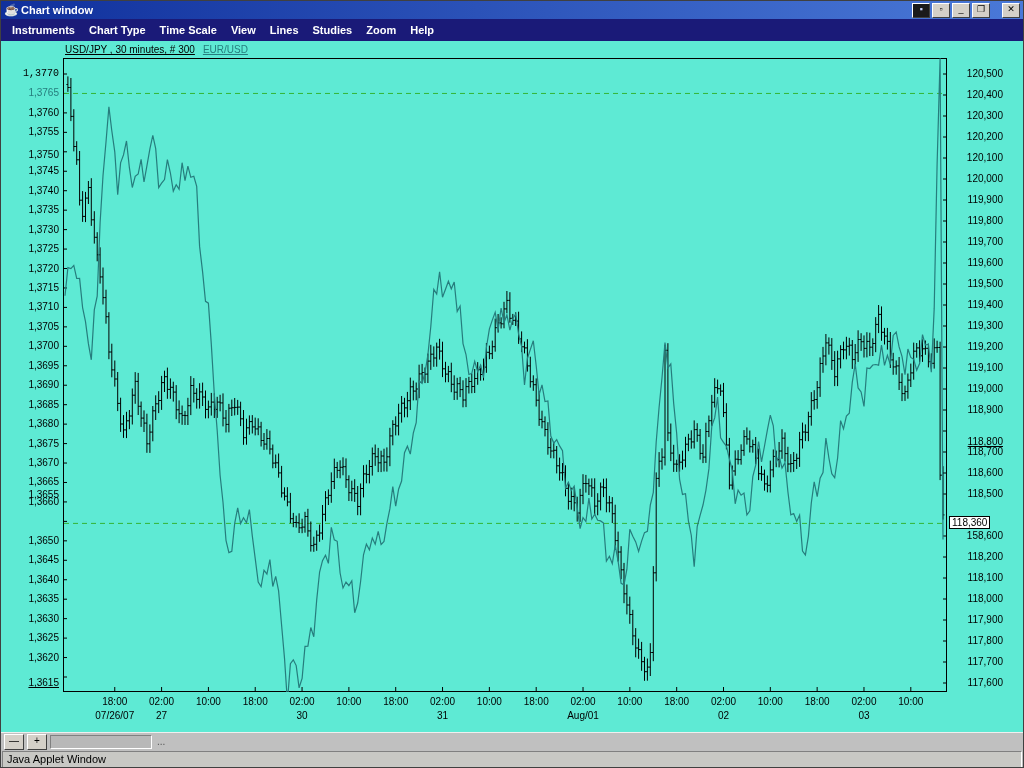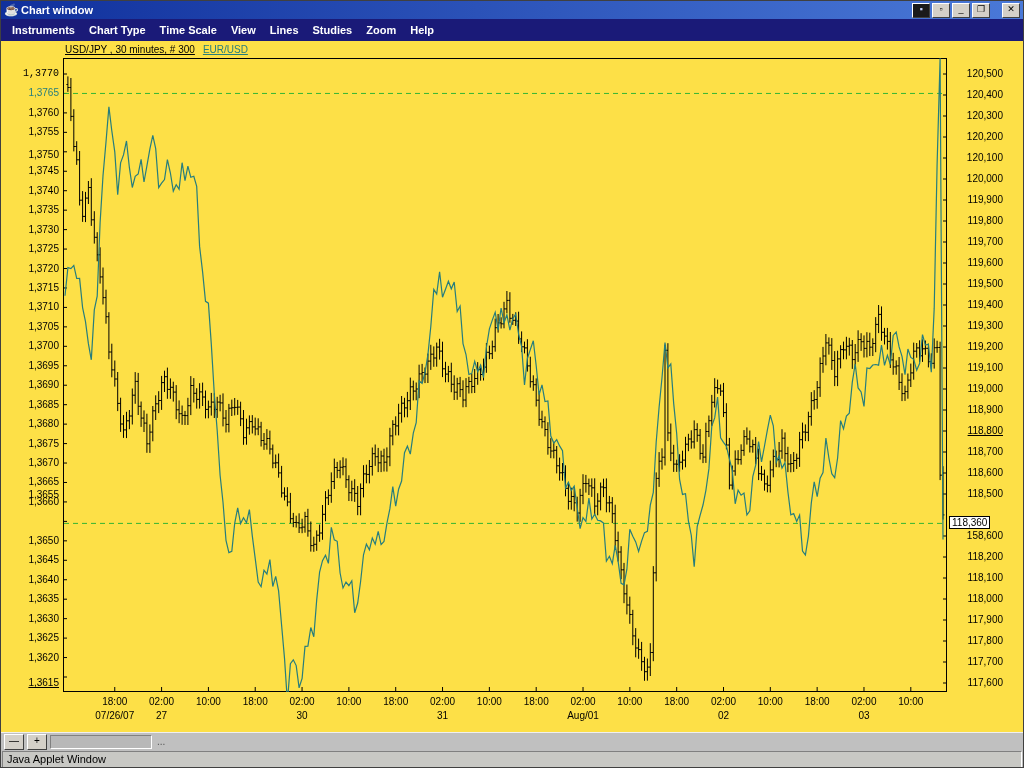--- a/index.html
+++ b/index.html
@@ -6,21 +6,21 @@
   .window{position:relative;width:1024px;height:768px;background:#c0c0c0;overflow:hidden;border:1px solid #404040;box-sizing:border-box;}
   .titlebar{position:absolute;left:0;top:0;width:100%;height:18px;background:linear-gradient(90deg,#10309c,#4a79d8);display:flex;align-items:center;padding-left:3px;box-sizing:border-box;}
   .java-icon{font-size:12px;line-height:14px;color:#fff;width:14px;text-align:center;}
   .title{color:#fff;font-size:11px;font-weight:bold;margin-left:3px;white-space:nowrap;}
   .winbtns{position:absolute;right:3px;top:2px;display:flex;gap:2px;}
   .winbtn{width:16px;height:13px;background:#d4d0c8;border:1px solid;border-color:#fff #404040 #404040 #fff;font-size:9px;line-height:11px;text-align:center;color:#000;cursor:default;}
   .winbtn.dark{background:#1a1a1a;color:#c8d4ff;}
   .winbtn.gap{margin-left:10px;}
   .menubar{position:absolute;left:0;top:18px;width:100%;height:22px;background:#1a1a78;display:flex;align-items:center;padding-left:4px;box-sizing:border-box;}
   .menu-item{color:#fff;font-size:11px;font-weight:bold;padding:3px 7px;white-space:nowrap;cursor:default;}
-  .chartpanel{position:absolute;left:0;top:40px;width:100%;height:691px;background:#fde047;}
+  .chartpanel{position:absolute;left:0;top:40px;width:100%;height:691px;background:#5eead4;}
   .chart-header{position:absolute;left:64px;top:3px;font-size:10px;white-space:nowrap;}
   .chart-header .main{color:#000;text-decoration:underline;}
   .chart-header .overlay{color:#267d7d;text-decoration:underline;margin-left:8px;}
   #plot{position:absolute;left:62px;top:17px;}
   .ytick{position:absolute;font-size:10px;color:#000;height:12px;line-height:12px;white-space:nowrap;}
   .ytick.left{left:14px;width:44px;text-align:right;}
   .ytick.right{left:950px;width:52px;text-align:right;}
   .ytick.hl{color:#267d7d;}
   .marker{position:absolute;left:948px;font-size:10px;background:#fff;border:1px solid #000;padding:0 2px;line-height:11px;white-space:nowrap;}
   .xtick{position:absolute;font-size:10px;color:#000;width:48px;text-align:center;white-space:nowrap;}
@@ -191,21 +191,21 @@
       <div class="ytick right" style="top: 174px;">119,800</div>
       <div class="ytick right" style="top: 195px;">119,700</div>
       <div class="ytick right" style="top: 216px;">119,600</div>
       <div class="ytick right" style="top: 237px;">119,500</div>
       <div class="ytick right" style="top: 258px;">119,400</div>
       <div class="ytick right" style="top: 279px;">119,300</div>
       <div class="ytick right" style="top: 300px;">119,200</div>
       <div class="ytick right" style="top: 321px;">119,100</div>
       <div class="ytick right" style="top: 342px;">119,000</div>
       <div class="ytick right" style="top: 363px;">118,900</div>
-      <div class="ytick right" style="top: 384px; text-decoration: underline;">118,800</div>
+      <div class="ytick right" style="top: 395px; text-decoration: underline;">118,800</div>
       <div class="ytick right" style="top: 405px;">118,700</div>
       <div class="ytick right" style="top: 426px;">118,600</div>
       <div class="ytick right" style="top: 447px;">118,500</div>
       <div class="ytick right" style="top: 489px;">158,600</div>
       <div class="ytick right" style="top: 510px;">118,200</div>
       <div class="ytick right" style="top: 531px;">118,100</div>
       <div class="ytick right" style="top: 552px;">118,000</div>
       <div class="ytick right" style="top: 573px;">117,900</div>
       <div class="ytick right" style="top: 594px;">117,800</div>
       <div class="ytick right" style="top: 615px;">117,700</div>

